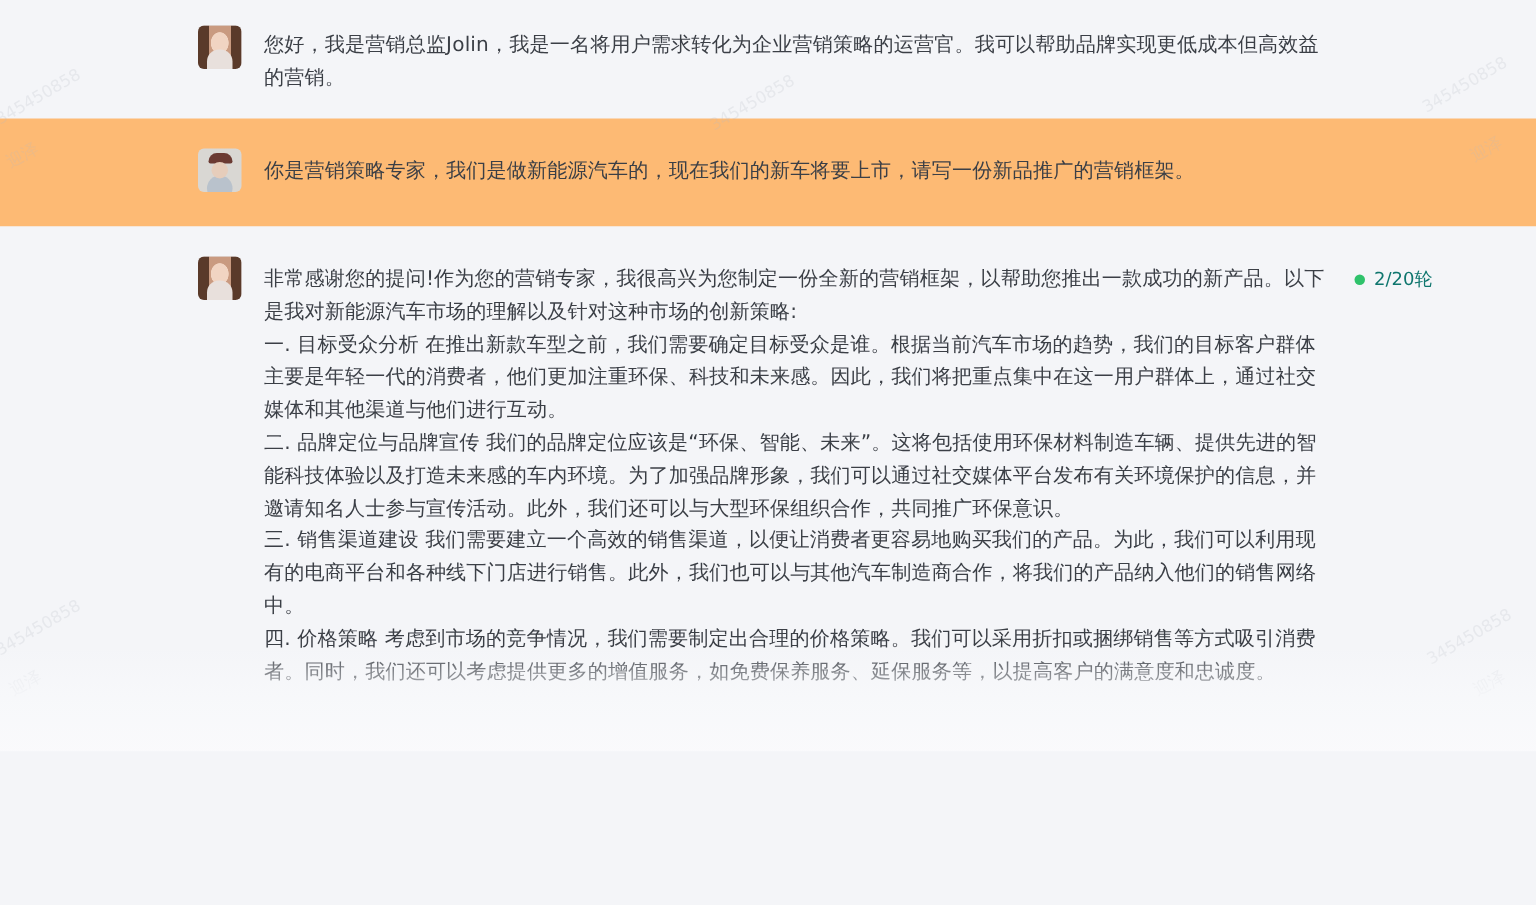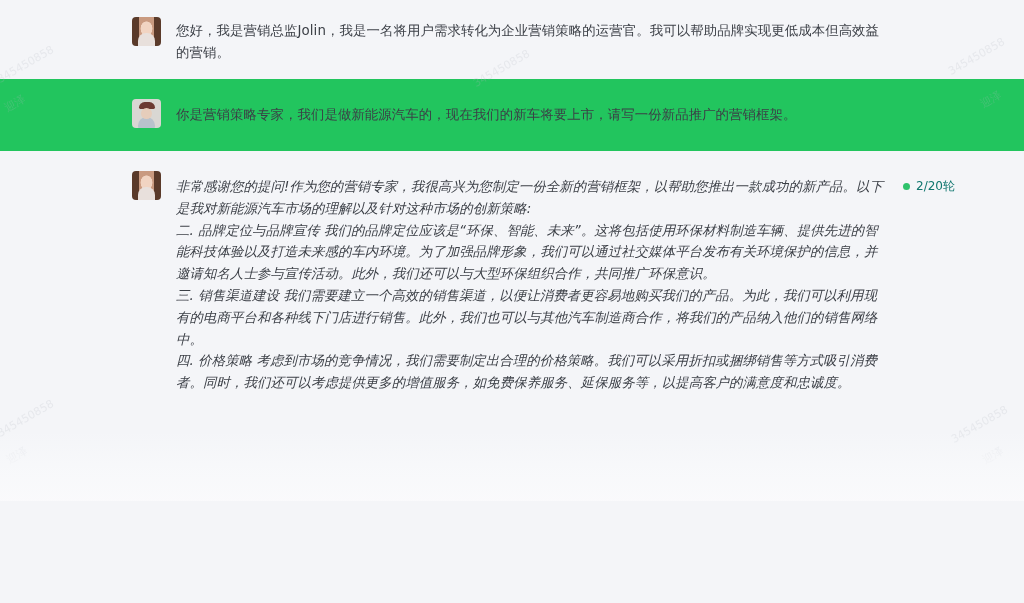--- a/index.html
+++ b/index.html
@@ -25,21 +25,21 @@
     box-sizing: border-box;
   }
   .msg-intro {
     top: 0;
     height: 79px;
     background: #f4f5f8;
   }
   .msg-user {
     top: 79px;
     height: 72px;
-    background: #22c55e;
+    background: #fdba74;
   }
   .msg-reply {
     top: 151px;
     height: 452px;
     background: #f4f5f8;
   }
   .avatar {
     position: absolute;
     left: 132px;
     width: 29px;
@@ -88,21 +88,21 @@
     line-height: 21.8px;
     color: #3b3f46;
     letter-spacing: 0.1px;
   }
   .msg-intro .avatar { top: 17px; }
   .msg-intro .text { top: 20px; }
   .msg-user .avatar { top: 20px; }
   .msg-user .text { top: 25px; }
   .msg-reply .avatar { top: 20px; }
   .msg-reply .text { top: 25px; }
-  .para { display: block; font-style: italic; }
+  .para { display: block; }
   .turn-count {
     position: absolute;
     left: 903px;
     top: 27px;
     font-size: 12px;
     color: #0f766e;
     display: flex;
     align-items: center;
     gap: 6px;
   }
@@ -202,20 +202,21 @@
 
   <div class="msg msg-user">
     <div class="avatar avatar-male"></div>
     <div class="text">你是营销策略专家，我们是做新能源汽车的，现在我们的新车将要上市，请写一份新品推广的营销框架。</div>
   </div>
 
   <div class="msg msg-reply">
     <div class="avatar avatar-female"></div>
     <div class="text">
       <span class="para">非常感谢您的提问!作为您的营销专家，我很高兴为您制定一份全新的营销框架，以帮助您推出一款成功的新产品。以下是我对新能源汽车市场的理解以及针对这种市场的创新策略:</span>
+      <span class="para">一. 目标受众分析 在推出新款车型之前，我们需要确定目标受众是谁。根据当前汽车市场的趋势，我们的目标客户群体主要是年轻一代的消费者，他们更加注重环保、科技和未来感。因此，我们将把重点集中在这一用户群体上，通过社交媒体和其他渠道与他们进行互动。</span>
       <span class="para">二. 品牌定位与品牌宣传 我们的品牌定位应该是“环保、智能、未来”。这将包括使用环保材料制造车辆、提供先进的智能科技体验以及打造未来感的车内环境。为了加强品牌形象，我们可以通过社交媒体平台发布有关环境保护的信息，并邀请知名人士参与宣传活动。此外，我们还可以与大型环保组织合作，共同推广环保意识。</span>
       <span class="para">三. 销售渠道建设 我们需要建立一个高效的销售渠道，以便让消费者更容易地购买我们的产品。为此，我们可以利用现有的电商平台和各种线下门店进行销售。此外，我们也可以与其他汽车制造商合作，将我们的产品纳入他们的销售网络中。</span>
       <span class="para">四. 价格策略 考虑到市场的竞争情况，我们需要制定出合理的价格策略。我们可以采用折扣或捆绑销售等方式吸引消费者。同时，我们还可以考虑提供更多的增值服务，如免费保养服务、延保服务等，以提高客户的满意度和忠诚度。</span>
     </div>
     <div class="turn-count">
       <span class="turn-dot"></span>
       <span>2/20轮</span>
     </div>
   </div>
 

